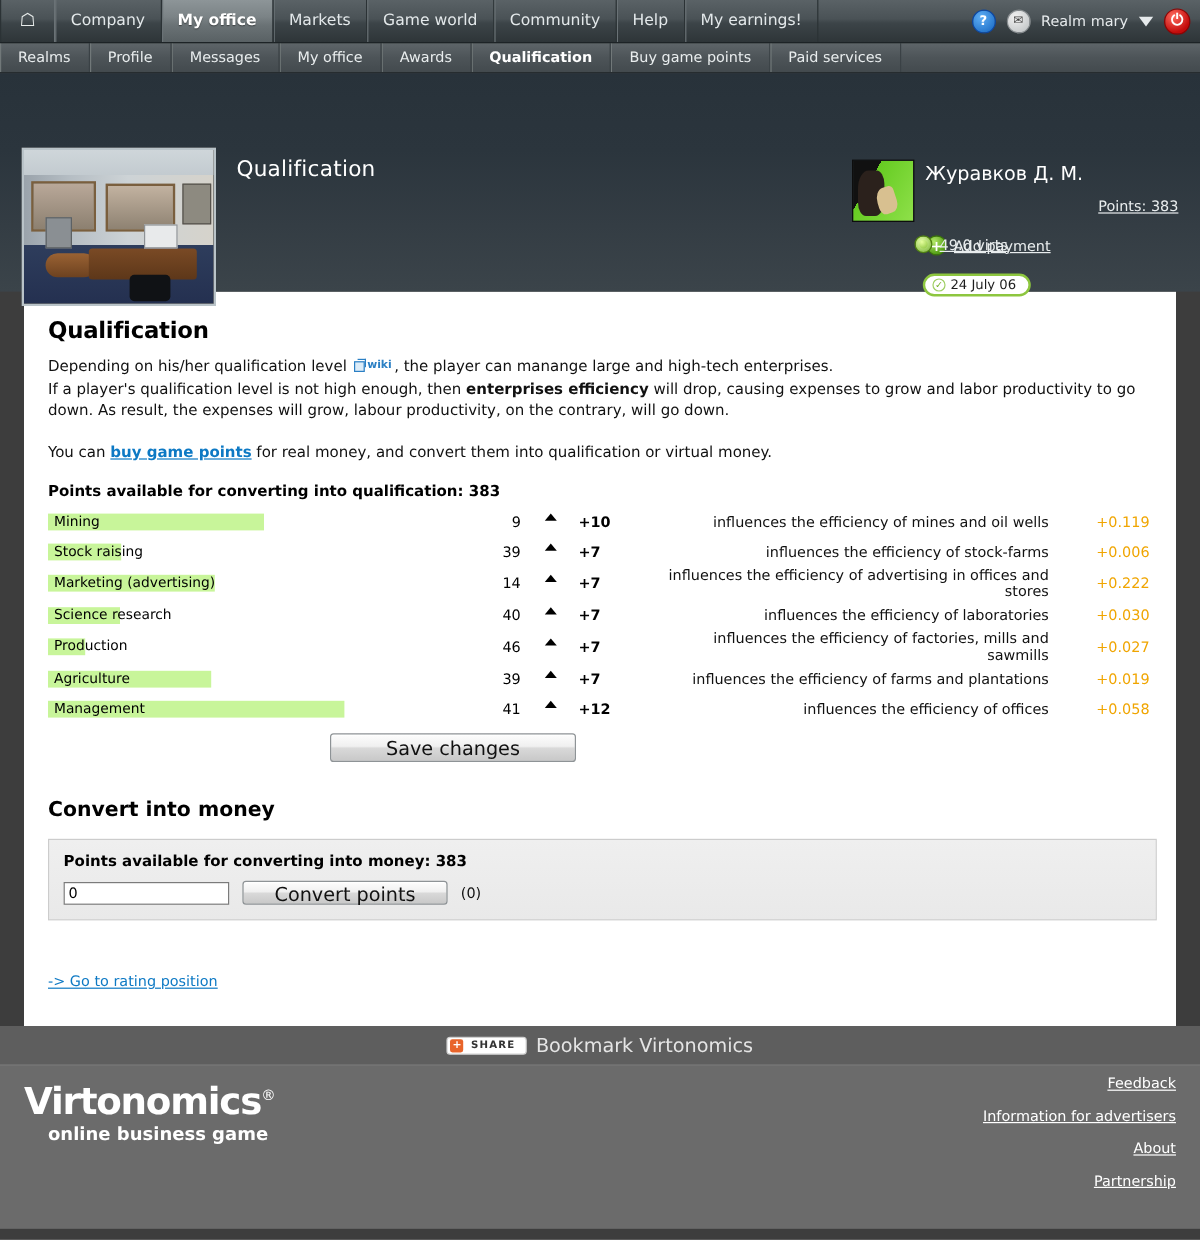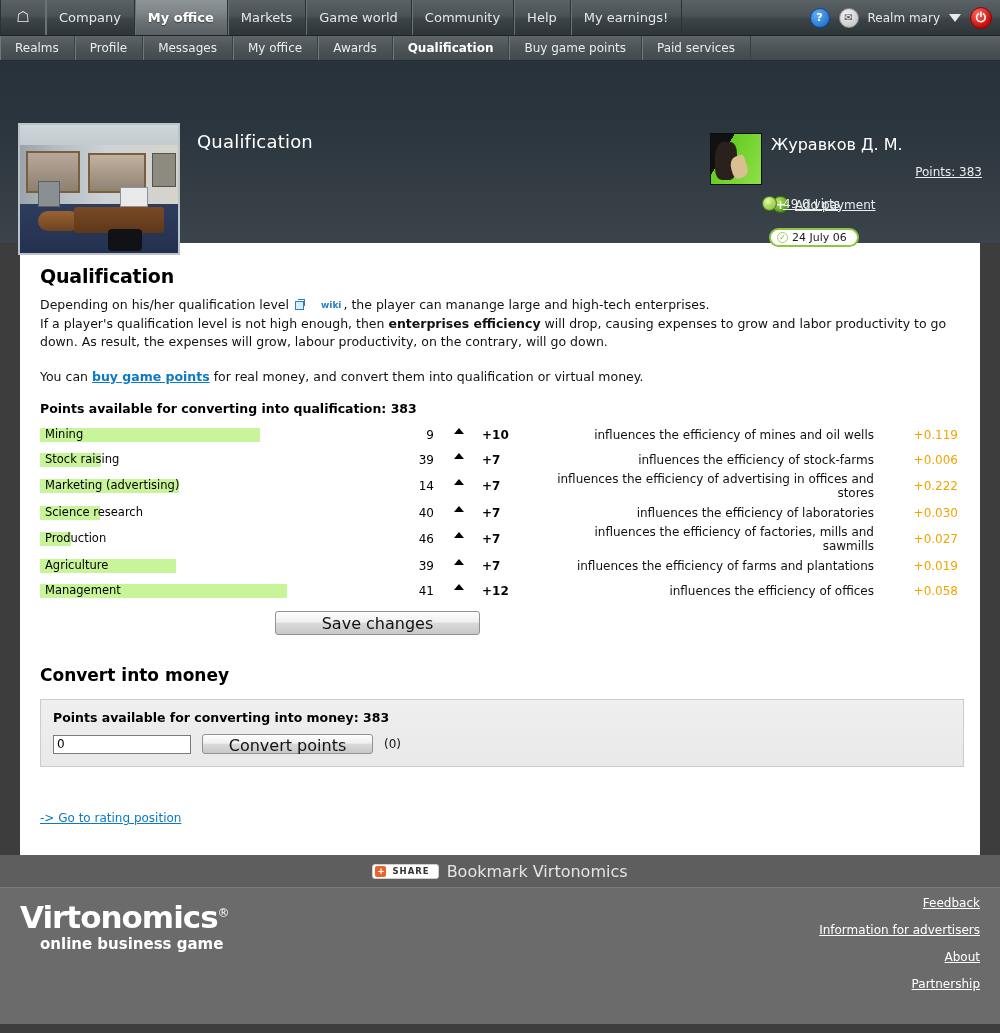--- a/index.html
+++ b/index.html
@@ -192,21 +192,21 @@
     min-height: 612px;
   }
   h1.sec-title { font-size:19px; margin:0 0 9px 2px; font-weight:bold; letter-spacing:-.2px; }
   h2.sec-title2 { font-size:17px; margin:0 0 12px 2px; font-weight:bold; }
   .para { font-size:12.5px; line-height:18.5px; margin:0 0 0 2px; color:#111; }
   .para b { font-weight:bold; }
   .para.spaced { margin-top: 16px; }
   a.link { color:#0d79c4; text-decoration:underline; cursor:pointer; }
   a.link.bold { font-weight:bold; }
   .wiki-ico {
-    display:inline-flex; align-items:center; gap:17px;
+    display:inline-flex; align-items:center; gap:2px;
     vertical-align:-1px; margin:0 2px;
     cursor:pointer;
   }
   .wiki-ico .box {
     width:9px;height:9px;border:1px solid #2a7fc4;background:#dcecf8;
     position:relative;
   }
   .wiki-ico .box:after {
     content:""; position:absolute; right:-2px; top:-3px;
     width:6px;height:6px;border-top:1px solid #2a7fc4;border-right:1px solid #2a7fc4;
@@ -433,21 +433,21 @@
     <p class="para spaced">
       <span>You can </span><a class="link bold">buy game points</a><span> for real money, and convert them into qualification or virtual money.</span>
     </p>
 
     <div class="points-head">Points available for converting into qualification: 383</div>
 
     <table class="skills">
       <tbody>
         <tr>
           <td class="barcell">
-            <div class="bar" style="width: 220px; padding-left: 34px;">
+            <div class="bar" style="width: 180px; padding-left: 34px;">
                 <span class="bar-label">Mining</span>
               </div>
           </td>
           <td class="numcell">9</td>
           <td class="arrcell"><span class="arrow-up"></span></td>
           <td class="pluscell">+10</td>
           <td class="desccell">influences the efficiency of mines and oil wells</td>
           <td class="effcell">+0.119</td>
         </tr>
         <tr>

